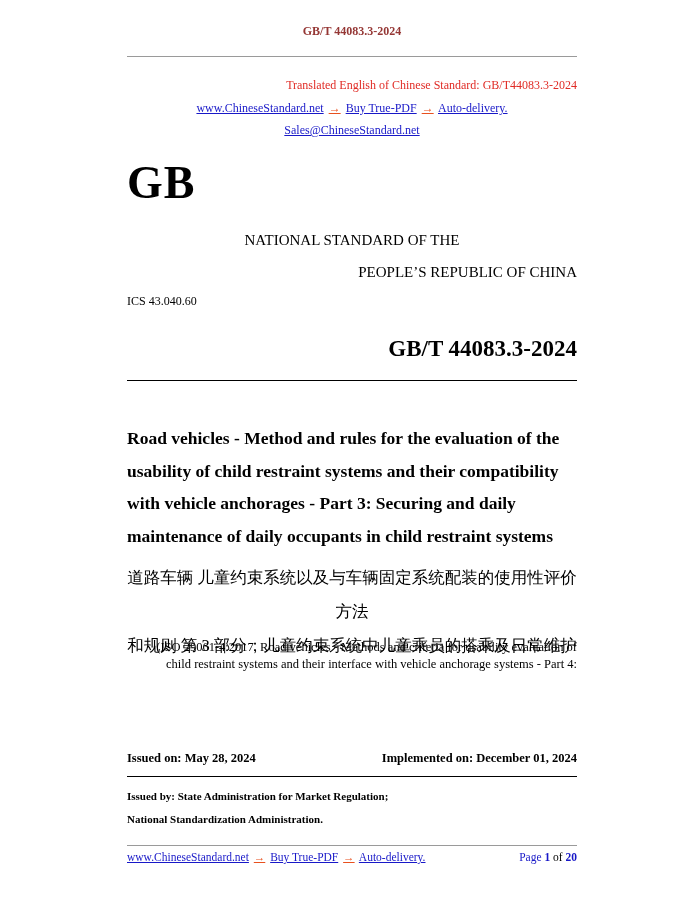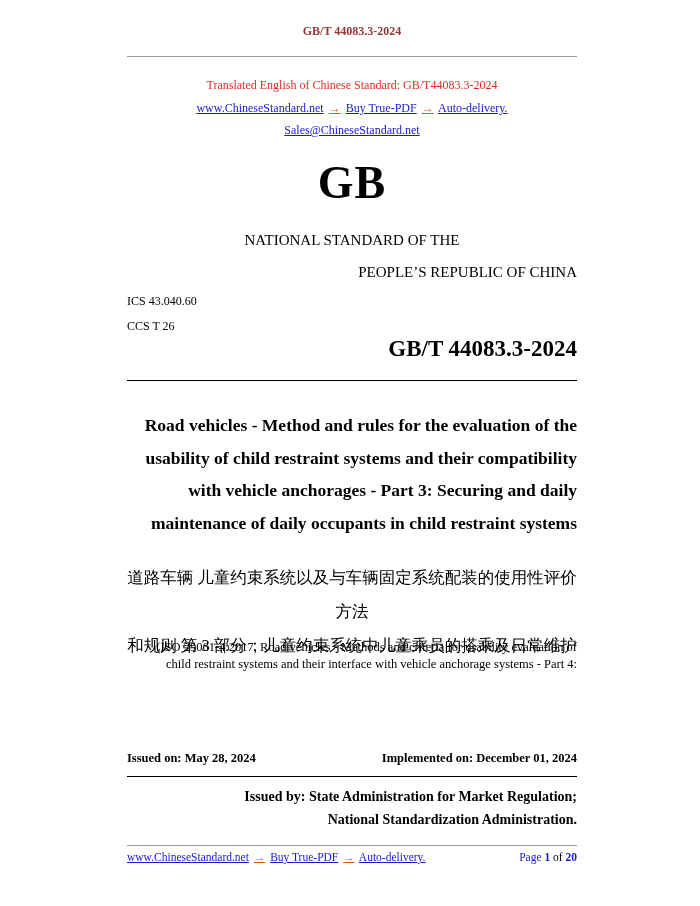--- a/index.html
+++ b/index.html
@@ -4,41 +4,41 @@
 <style>
   html, body { margin: 0; padding: 0; }
   body { background: #ffffff; font-family: "Liberation Serif", serif; color: #000; }
   .page { position: relative; width: 700px; height: 906px; margin: 0 auto; background: #ffffff; overflow: hidden; }
   .abs { position: absolute; left: 127px; width: 450px; }
 
   .top-code { top: 24px; text-align: center; font-size: 12px; font-weight: bold; color: #953735; }
   .rule-gray { border-top: 1px solid #9a9a9a; height: 0; }
   .rule-black { border-top: 1px solid #000; height: 0; }
   .rule-1 { top: 56px; }
-  .translated { top: 78px; text-align: center; font-size: 12px; color: #e02b25; }
+  .translated { top: 78px; text-align: right; font-size: 12px; color: #e02b25; }
   .link-line { top: 101px; text-align: center; font-size: 12px; }
   .email-line { top: 123px; text-align: center; font-size: 12px; }
   .blue-link { color: #1818c8; text-decoration: underline; cursor: pointer; }
   .arrow { color: #e8501e; text-decoration: underline; padding: 0 2px; }
 
-  .gb-logo { top: 156px; text-align: center; font-size: 46px; font-weight: bold; letter-spacing: 1px; }
+  .gb-logo { top: 156px; text-align: left; font-size: 46px; font-weight: bold; letter-spacing: 1px; }
   .nat-1 { top: 232px; text-align: center; font-size: 15px; }
   .nat-2 { top: 264px; text-align: right; font-size: 15px; }
   .ics { top: 294px; font-size: 12px; }
   .ccs { top: 319px; font-size: 12px; }
   .std-code { top: 336px; text-align: right; font-size: 23px; font-weight: bold; }
   .rule-2 { top: 380px; }
 
-  .title-en { top: 409px; text-align: right; font-weight: bold; font-size: 17.5px; line-height: 32.5px; }
+  .title-en { top: 422px; text-align: left; font-weight: bold; font-size: 17.5px; line-height: 32.5px; }
   .title-zh { top: 561px; text-align: center; font-size: 16.5px; line-height: 34px; }
   .iso-note { top: 639px; text-align: right; font-size: 12.5px; line-height: 16.5px; }
 
   .issue-row { top: 751px; display: flex; justify-content: space-between; font-weight: bold; font-size: 12.5px; }
   .rule-3 { top: 776px; }
-  .issued-by { top: 785px; text-align: right; font-weight: bold; font-size: 14px; line-height: 23px; }
+  .issued-by { top: 785px; text-align: left; font-weight: bold; font-size: 11px; line-height: 23px; }
 
   .rule-4 { top: 845px; }
   .footer-row { top: 851px; display: flex; justify-content: space-between; align-items: baseline; font-size: 11.5px; }
   .page-num { color: #1818c8; font-weight: bold; }
   .page-word { color: #1818c8; }
   .of-word { color: #000; }
 </style>
 </head>
 <body>
 
@@ -58,21 +58,20 @@
   </div>
 
   <div class="abs email-line">
     <span class="blue-link">Sales@ChineseStandard.net</span>
   </div>
 
   <div class="abs gb-logo">GB</div>
   <div class="abs nat-1">NATIONAL STANDARD OF THE</div>
   <div class="abs nat-2">PEOPLE’S REPUBLIC OF CHINA</div>
   <div class="abs ics">ICS 43.040.60</div>
-  <div class="abs ccs">CCS T 26</div>
   <div class="abs std-code">GB/T 44083.3-2024</div>
   <div class="abs rule-black rule-2"></div>
 
   <div class="abs title-en">
     <div>Road vehicles - Method and rules for the evaluation of the</div>
     <div>usability of child restraint systems and their compatibility</div>
     <div>with vehicle anchorages - Part 3: Securing and daily</div>
     <div>maintenance of daily occupants in child restraint systems</div>
   </div>
 

